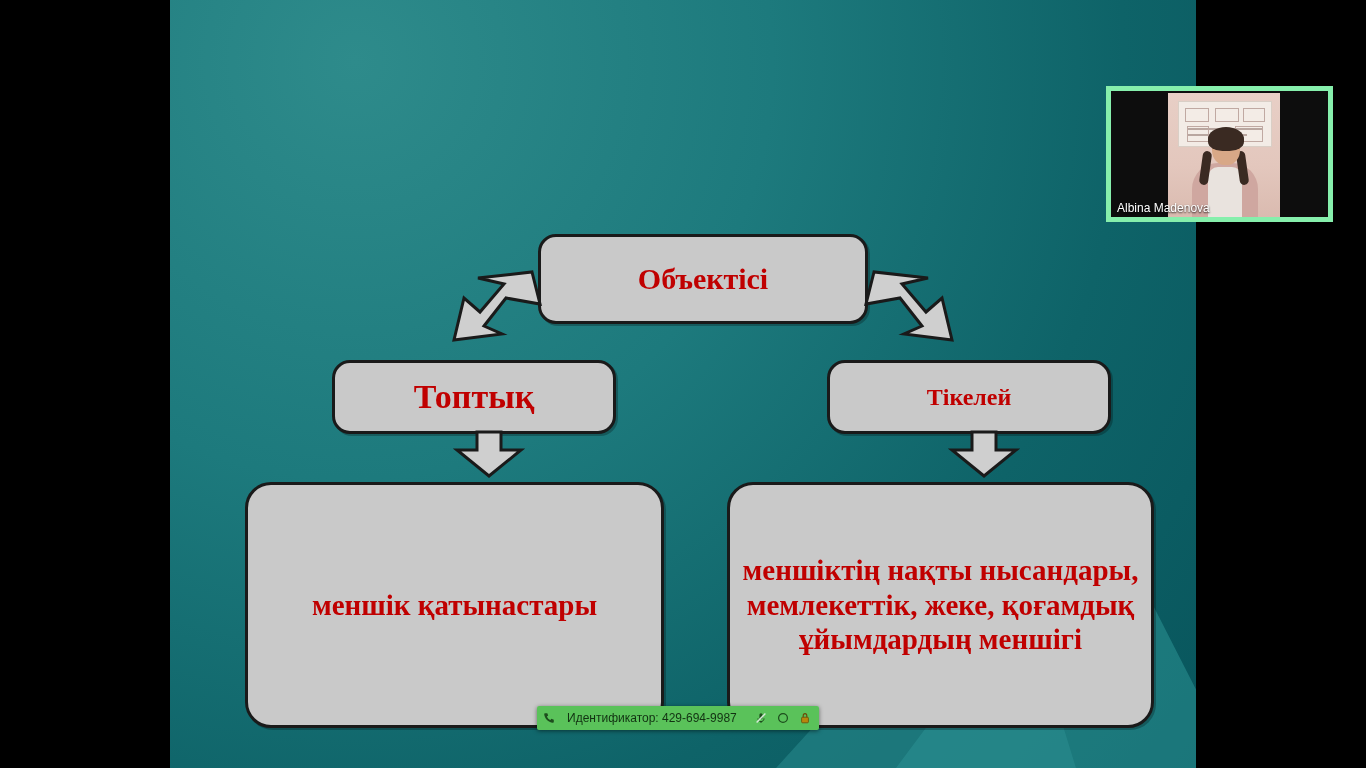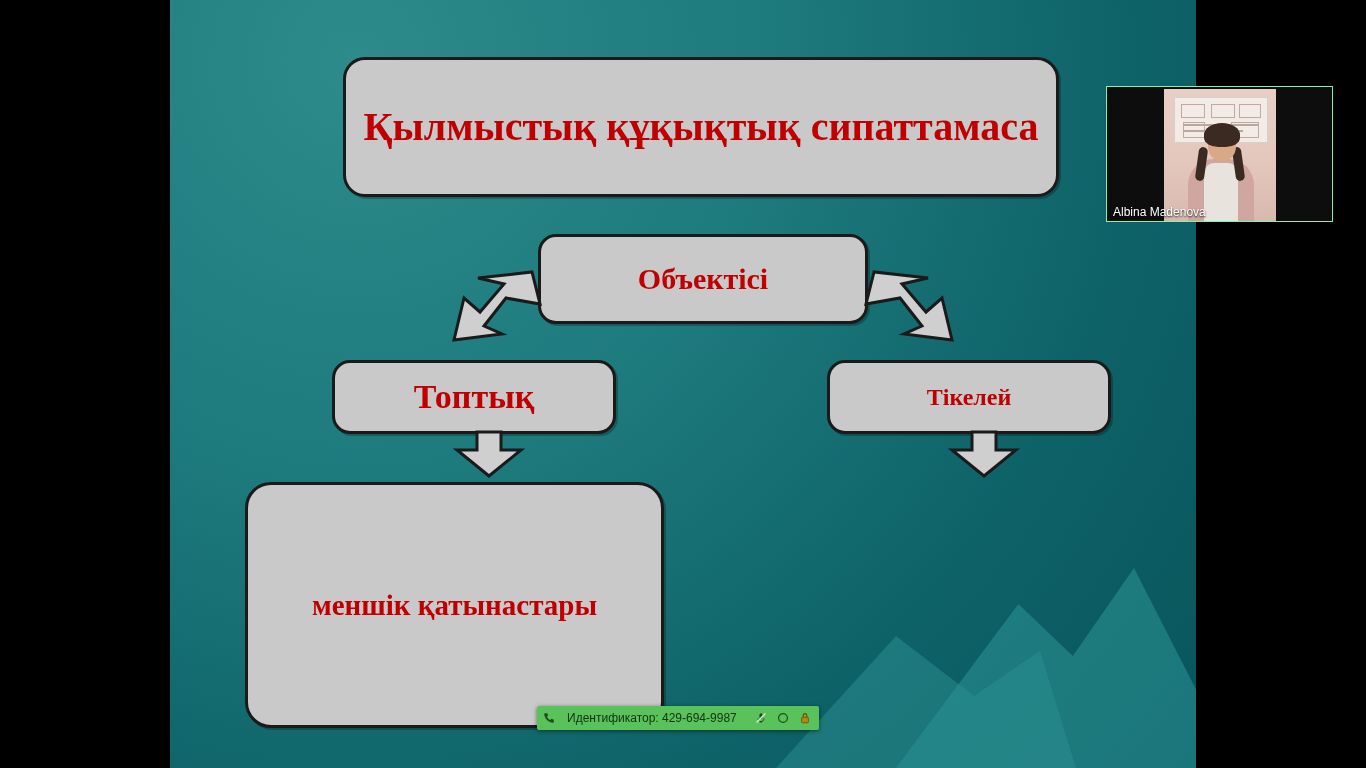--- a/index.html
+++ b/index.html
@@ -137,21 +137,21 @@
   #arrow-down-right { left: 774px; top: 430px; }
 
   
   #webcam {
     position: absolute;
     left: 1106px;
     top: 86px;
     width: 227px;
     height: 136px;
     background: #0d0d0d;
-    border: 1px solid #86efac;
+    border: 5px solid #86efac;
     box-sizing: border-box;
     overflow: hidden;
   }
   #webcam-video {
     position: absolute;
     left: 57px;
     top: 2px;
     width: 112px;
     height: 132px;
     background: linear-gradient(180deg, #e8cfc6 0%, #e3c7bd 55%, #d9b9ae 100%);
@@ -300,21 +300,20 @@
 </head>
 <body>
 
 <div id="stage">
 
   <div id="slide">
 
     <div class="mountain m1"></div>
     <div class="mountain m2"></div>
 
-    <div class="box" id="box-title">Қылмыстық құқықтық сипаттамаса</div>
 
     <div class="box" id="box-object">Объектісі</div>
 
     <div class="arrow" id="arrow-left">
       <svg width="96" height="76" viewBox="0 0 96 76">
         <polygon points="88,4 96,36 62,30 40,58 58,66 10,72 20,30 36,44 60,16 34,10" fill="#cfcfcf" stroke="#1a1a1a" stroke-width="3" transform="translate(-4,0)"></polygon>
       </svg>
     </div>
 
     <div class="arrow" id="arrow-right">
@@ -334,20 +333,21 @@
     </div>
 
     <div class="arrow" id="arrow-down-right">
       <svg width="80" height="48" viewBox="0 0 80 48">
         <polygon points="28,2 52,2 52,20 72,20 40,46 8,20 28,20" fill="#cfcfcf" stroke="#1a1a1a" stroke-width="3"></polygon>
       </svg>
     </div>
 
     <div class="box" id="box-group-detail">меншік қатынастары</div>
 
+    <div class="box" id="box-direct-detail">меншіктің нақты нысандары, мемлекеттік, жеке, қоғамдық ұйымдардың меншігі</div>
 
     <div id="share-border-bottom"></div>
   </div>
 
   <div id="webcam">
     <div id="webcam-video">
       <div id="wb-poster">
         <div class="bx" style="left:6px;top:6px;width:22px;height:12px;"></div>
         <div class="bx" style="left:36px;top:6px;width:22px;height:12px;"></div>
         <div class="bx" style="left:64px;top:6px;width:20px;height:12px;"></div>

